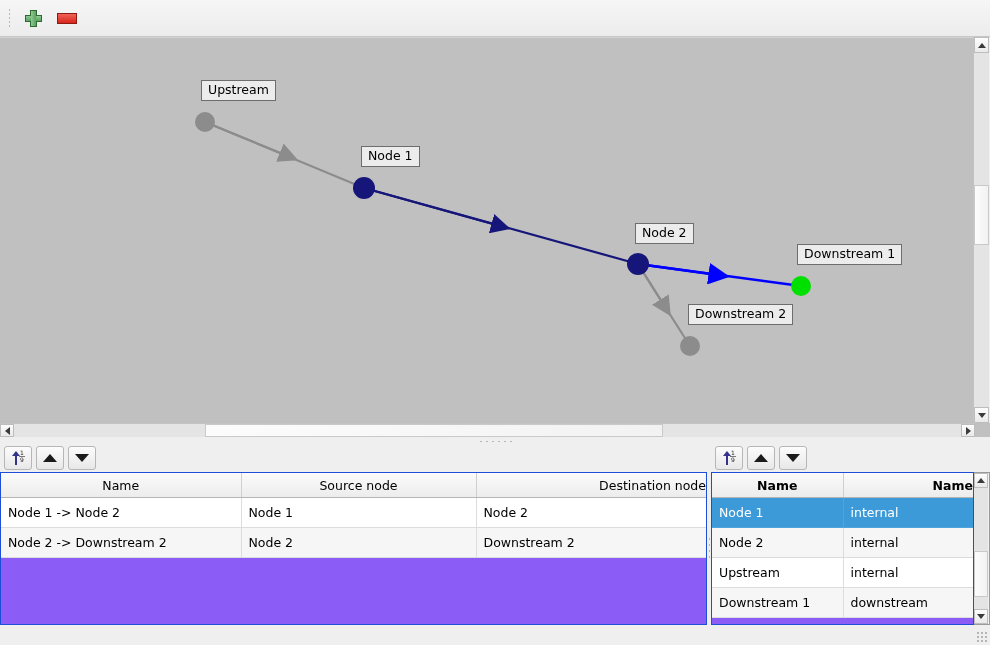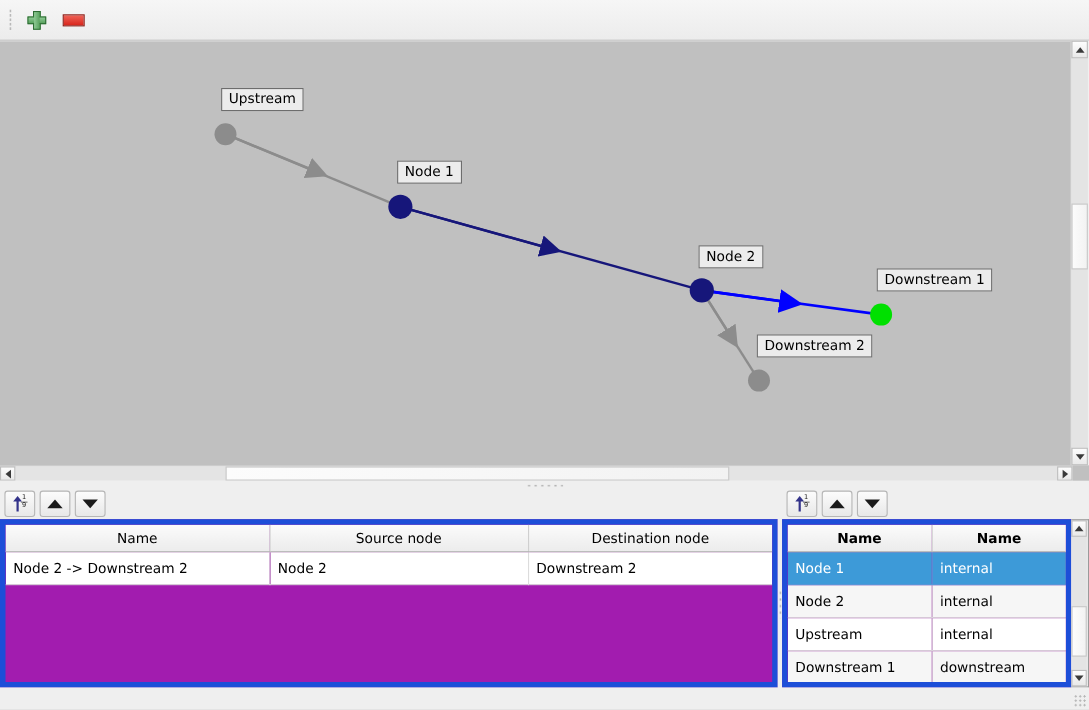--- a/index.html
+++ b/index.html
@@ -123,33 +123,33 @@
   }
   .ico-sort .stem{position:absolute;left:5px;top:5px;width:2px;height:10px;background:#33338a;}
   .ico-sort .n1{position:absolute;left:10px;top:0px;font-size:6px;line-height:6px;color:#222;}
   .ico-sort .n2{position:absolute;left:10px;top:7px;font-size:6px;line-height:6px;color:#222;}
   .ico-sort .dash{position:absolute;left:9px;top:6px;width:6px;height:1px;background:#777;}
   .tri-big.up{width:0;height:0;border-left:7px solid transparent;border-right:7px solid transparent;border-bottom:8px solid #1b1b1b;}
   .tri-big.down{width:0;height:0;border-left:7px solid transparent;border-right:7px solid transparent;border-top:8px solid #1b1b1b;}
 
   
   .tbl-frame{
-    position:absolute;top:27px;left:0;background:#a21caf;
-    border:5px solid #1d4ed8;box-sizing:border-box;overflow:hidden;
+    position:absolute;top:27px;left:0;background:#8b5cf6;
+    border:1px solid #1d4ed8;box-sizing:border-box;overflow:hidden;
   }
   .pane-left .tbl-frame{width:707px;height:153px;}
   .pane-right .tbl-frame{width:263px;height:153px;}
   table{border-collapse:collapse;width:100%;table-layout:fixed;}
   thead th{
     height:24px;font-weight:normal;font-size:12.5px;color:#000;
     background:linear-gradient(to bottom,#fbfbfb 0%,#ececec 100%);
     border-right:1px solid #cfcfcf;border-bottom:1px solid #b5b5b5;
     text-align:center;padding:0;
   }
-  thead th:last-child{border-right:none;}
+  thead th:last-child{border-right:none;text-align:right;}
   .pane-right thead th{font-weight:bold;}
   tbody td{
     height:29px;padding:0 0 0 7px;font-size:12.5px;
     border-right:1px solid #dcdcdc;border-bottom:1px solid #dcdcdc;
     white-space:nowrap;overflow:hidden;text-overflow:ellipsis;
   }
   tbody td:last-child{border-right:none;}
   tbody tr:nth-child(odd) td{background:#ffffff;}
   tbody tr:nth-child(even) td{background:#f6f6f6;}
   tbody tr.selected td{background:#3d9ad8;color:#ffffff;border-right-color:#4ea4dc;border-bottom-color:#4ea4dc;}
@@ -303,20 +303,25 @@
             </colgroup>
           <thead>
             <tr>
               <th>Name</th>
               <th>Source node</th>
               <th>Destination node</th>
             </tr>
           </thead>
           <tbody>
             <tr>
+              <td>Node 1 -&gt; Node 2</td>
+              <td>Node 1</td>
+              <td>Node 2</td>
+            </tr>
+            <tr>
               <td>Node 2 -&gt; Downstream 2</td>
               <td>Node 2</td>
               <td>Downstream 2</td>
             </tr>
           </tbody>
         </table>
       </div>
     </div>
 
     <div class="vsplit">

